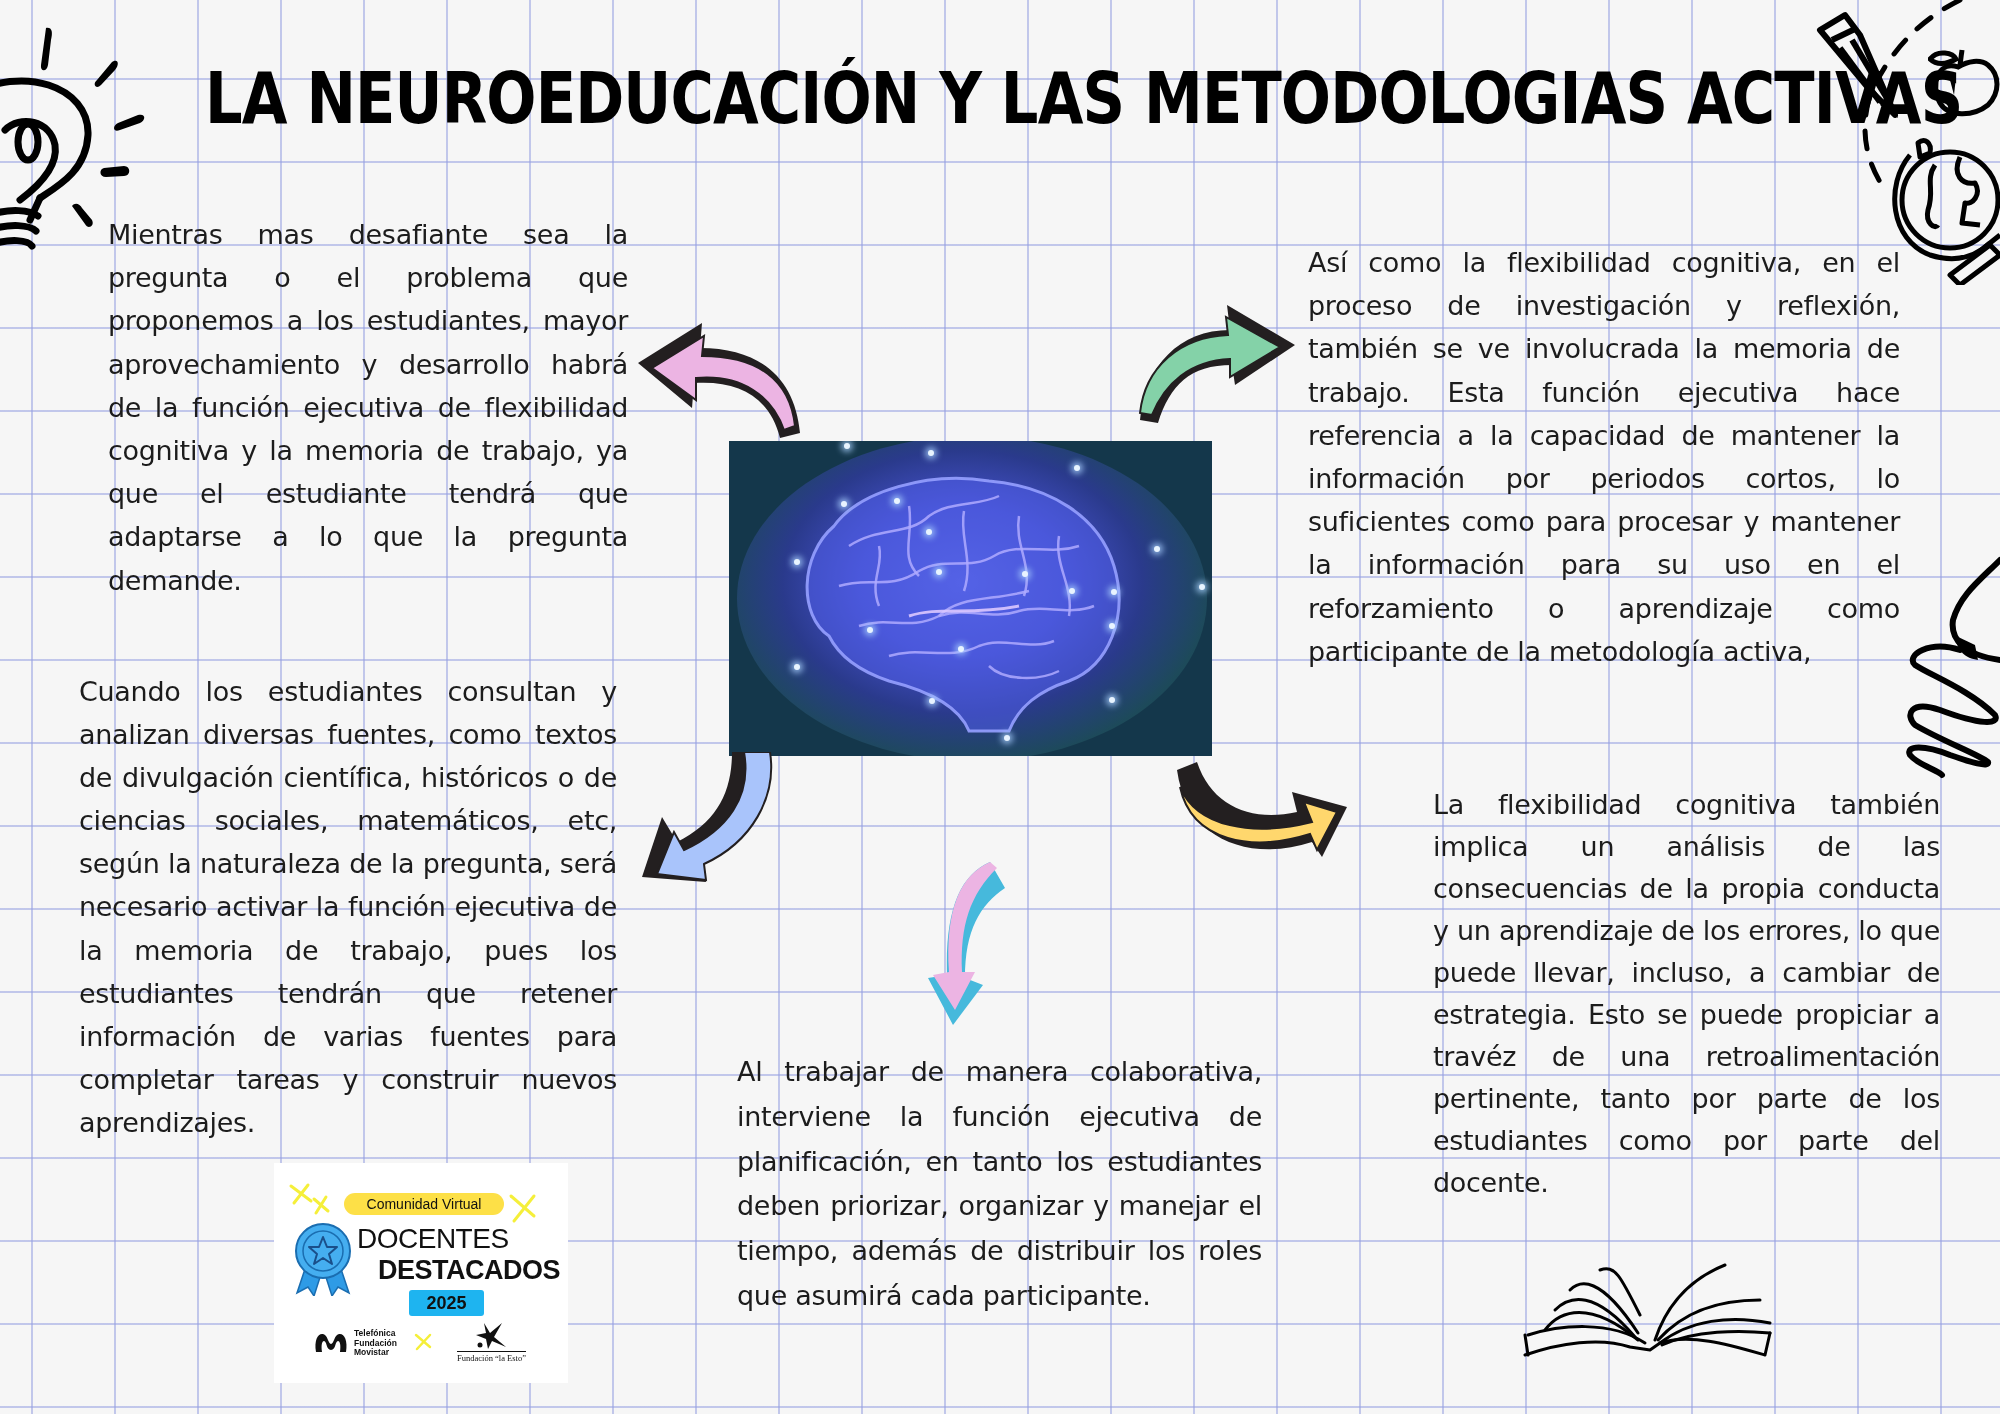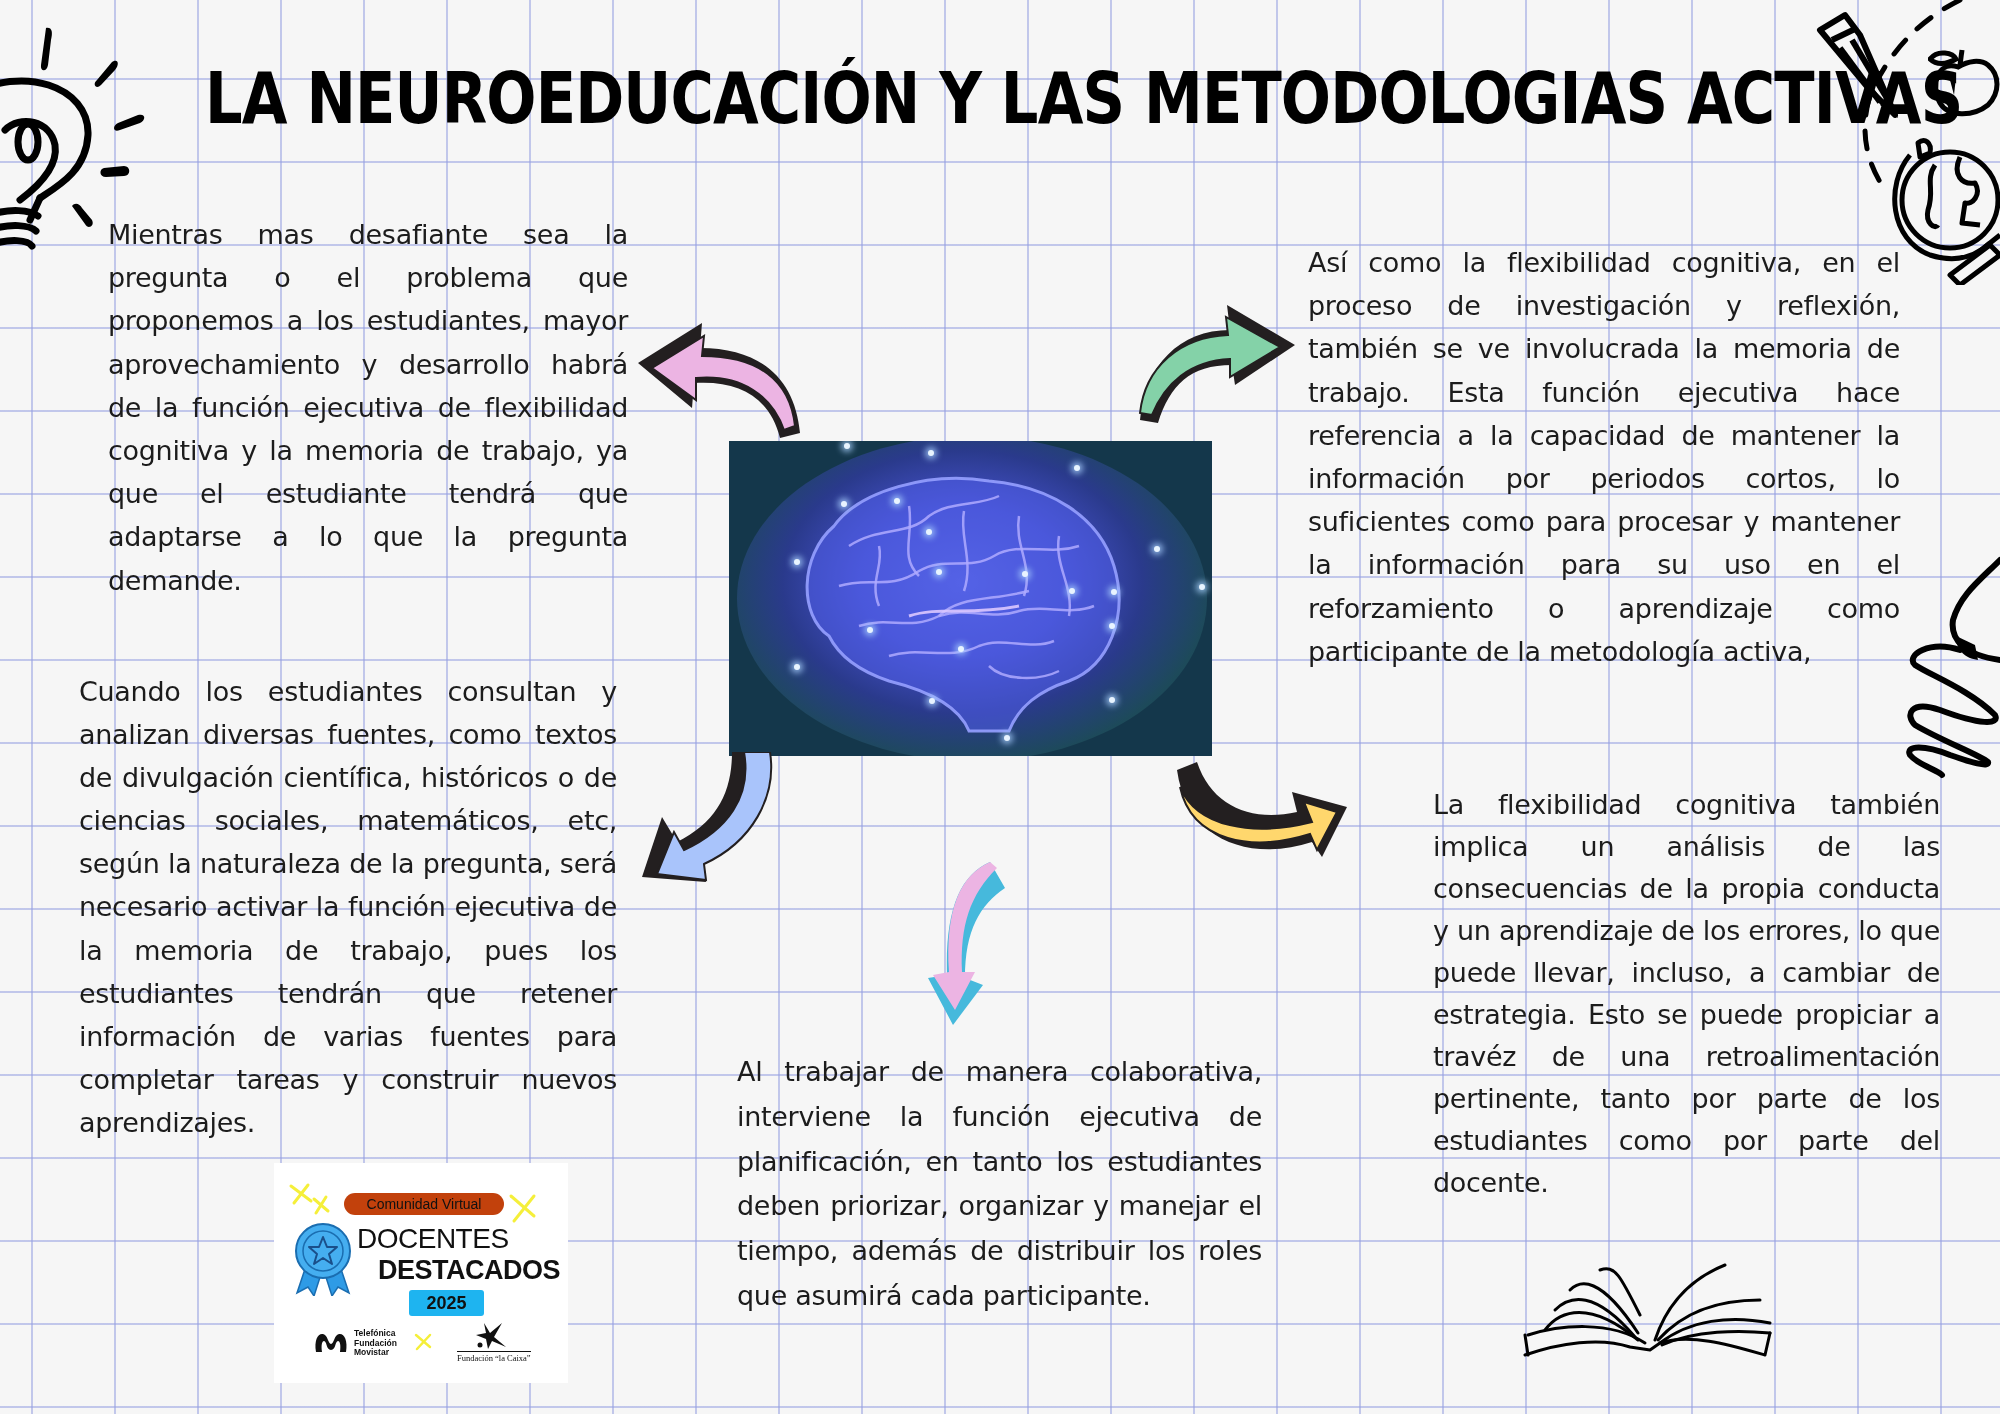--- a/index.html
+++ b/index.html
@@ -50,21 +50,21 @@
   }
   .node { position:absolute; width:6px; height:6px; border-radius:50%; background:#e8f4ff; box-shadow:0 0 6px 3px rgba(170,210,255,0.8); }
 
   .doodle { position:absolute; }
   .logo {
     position:absolute; left:274px; top:1163px; width:294px; height:220px;
     background:#ffffff;
   }
   .logo .pill {
     position:absolute; left:70px; top:30px; width:160px; height:22px;
-    background:#c2410c; border-radius:11px;
+    background:#fde047; border-radius:11px;
     font-family:"Liberation Sans", sans-serif; font-size:14px; color:#111;
     text-align:center; line-height:22px;
   }
   .logo .l1 {
     position:absolute; left:83px; top:60px; font-family:"Liberation Sans", sans-serif;
     font-size:28px; color:#111; letter-spacing:-0.5px;
   }
   .logo .l2 {
     position:absolute; left:104px; top:92px; font-family:"Liberation Sans", sans-serif;
     font-size:27px; font-weight:bold; color:#111; letter-spacing:-0.5px;
@@ -268,14 +268,14 @@
   <svg style="position:absolute;left:140px;top:170px" width="18" height="18" viewBox="0 0 18 18">
     <g stroke="#f5ef3a" stroke-width="2.5" stroke-linecap="round">
         <path d="M2 2 L 16 14"></path>
         <path d="M16 2 L 3 16"></path>
       </g>
   </svg>
   <svg style="position:absolute;left:200px;top:158px" width="34" height="30" viewBox="0 0 34 30">
     <path d="M10 2 L 16 12 L 28 2 L 20 16 L 32 26 L 18 20 L 14 28 L 12 18 L 2 14 L 12 12 Z" fill="#111"></path>
     <circle cx="6" cy="24" r="2.5" fill="#111"></circle>
   </svg>
-  <div class="lc">Fundación “la Caixa”</div>
+  <div class="lc">Fundación “la Esto”</div>
 </div>
 
 </body></html>

